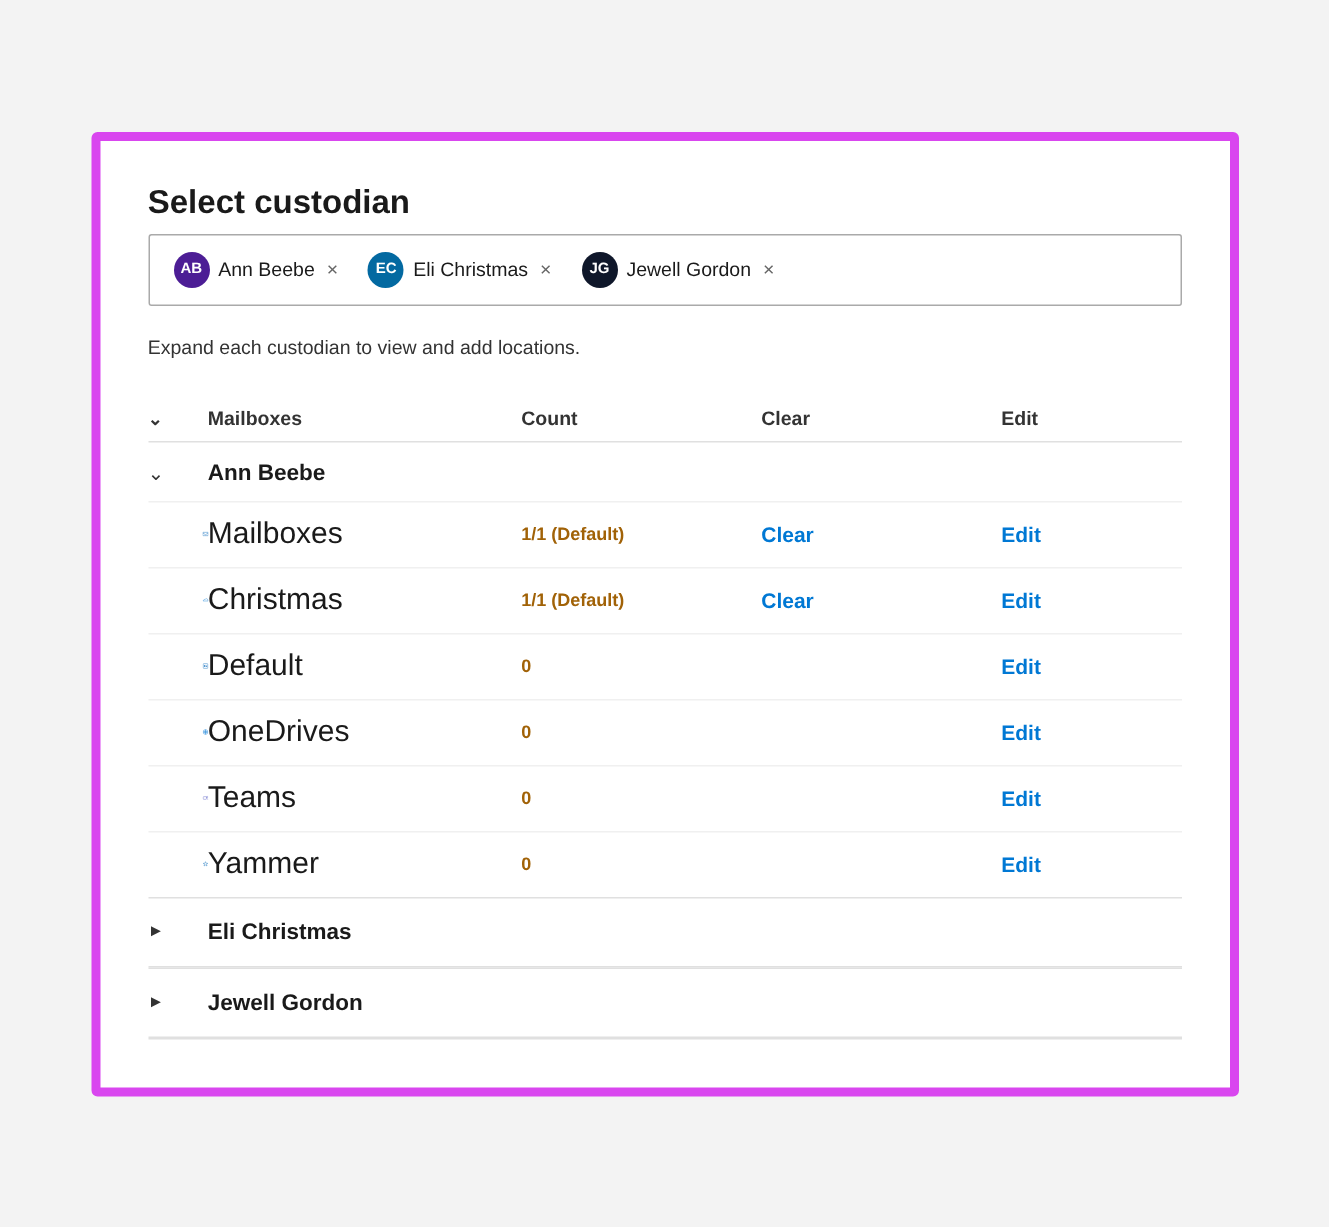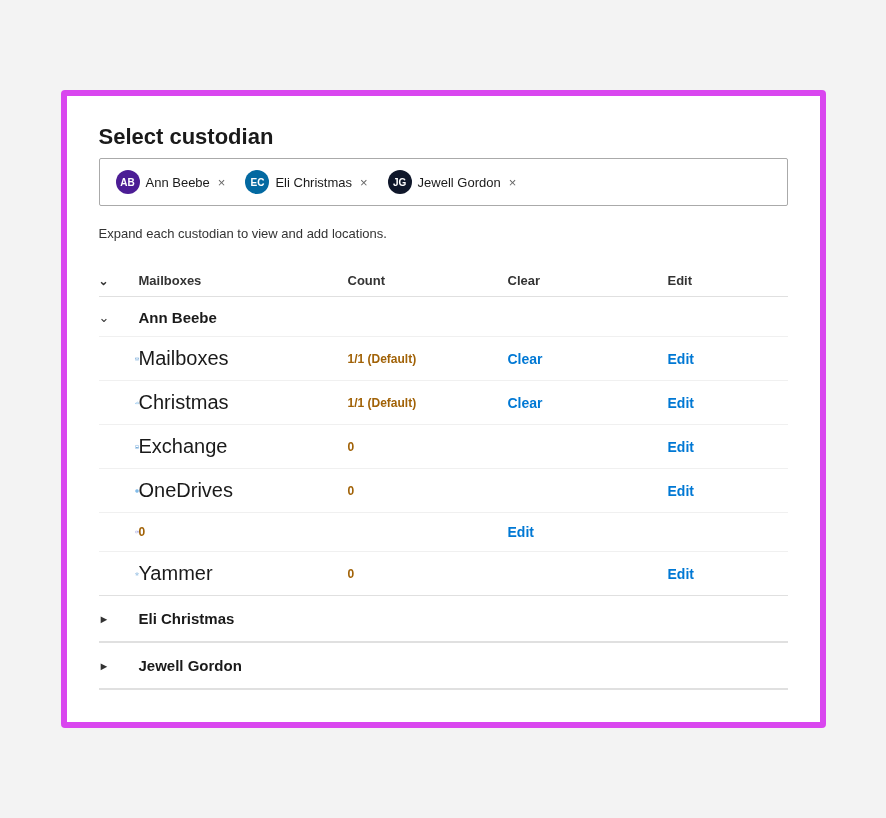--- a/index.html
+++ b/index.html
@@ -220,21 +220,21 @@
         <div class="row-clear">Clear</div>
         <div class="row-edit">Edit</div>
       </div>
         <div class="data-row">
         <div class="row-icon">
             <svg viewBox="0 0 18 18" fill="none" xmlns="http://www.w3.org/2000/svg">
               <rect x="2" y="2" width="14" height="14" rx="2" stroke="#106EBE" stroke-width="1.3" fill="none"></rect>
               <text x="4" y="13" font-size="9" fill="#106EBE" font-family="sans-serif" font-weight="bold">Ex</text>
             </svg>
           </div>
-        <div class="row-label">Exchange</div>
+        <div class="row-label">Default</div>
         <div class="row-count">0</div>
         <div class=""></div>
         <div class="row-edit">Edit</div>
       </div>
         <div class="data-row">
         <div class="row-icon">
             <svg viewBox="0 0 18 18" fill="none" xmlns="http://www.w3.org/2000/svg">
               <circle cx="9" cy="9" r="7" stroke="#0078d4" stroke-width="1.3" fill="none"></circle>
               <circle cx="9" cy="9" r="3" stroke="#0078d4" stroke-width="1.3" fill="none"></circle>
               <line x1="9" y1="2" x2="9" y2="16" stroke="#0078d4" stroke-width="1.3"></line>
@@ -247,20 +247,21 @@
         <div class="row-edit">Edit</div>
       </div>
         <div class="data-row">
         <div class="row-icon">
             <svg viewBox="0 0 18 18" fill="none" xmlns="http://www.w3.org/2000/svg">
               <rect x="2" y="5" width="10" height="8" rx="2" stroke="#5B5FC7" stroke-width="1.3" fill="none"></rect>
               <circle cx="14" cy="6" r="2" stroke="#5B5FC7" stroke-width="1.2" fill="none"></circle>
               <path d="M16 14v-1a2 2 0 00-2-2" stroke="#5B5FC7" stroke-width="1.2"></path>
             </svg>
           </div>
+        <div class="row-label">Teams</div>
         <div class="row-count">0</div>
         <div class=""></div>
         <div class="row-edit">Edit</div>
       </div>
         <div class="data-row">
         <div class="row-icon">
             <svg viewBox="0 0 18 18" fill="none" xmlns="http://www.w3.org/2000/svg">
               <path d="M9 2l2 5h5l-4 3 1.5 5L9 12l-4.5 3L6 10 2 7h5z" stroke="#106EBE" stroke-width="1.2" fill="none"></path>
             </svg>
           </div>

